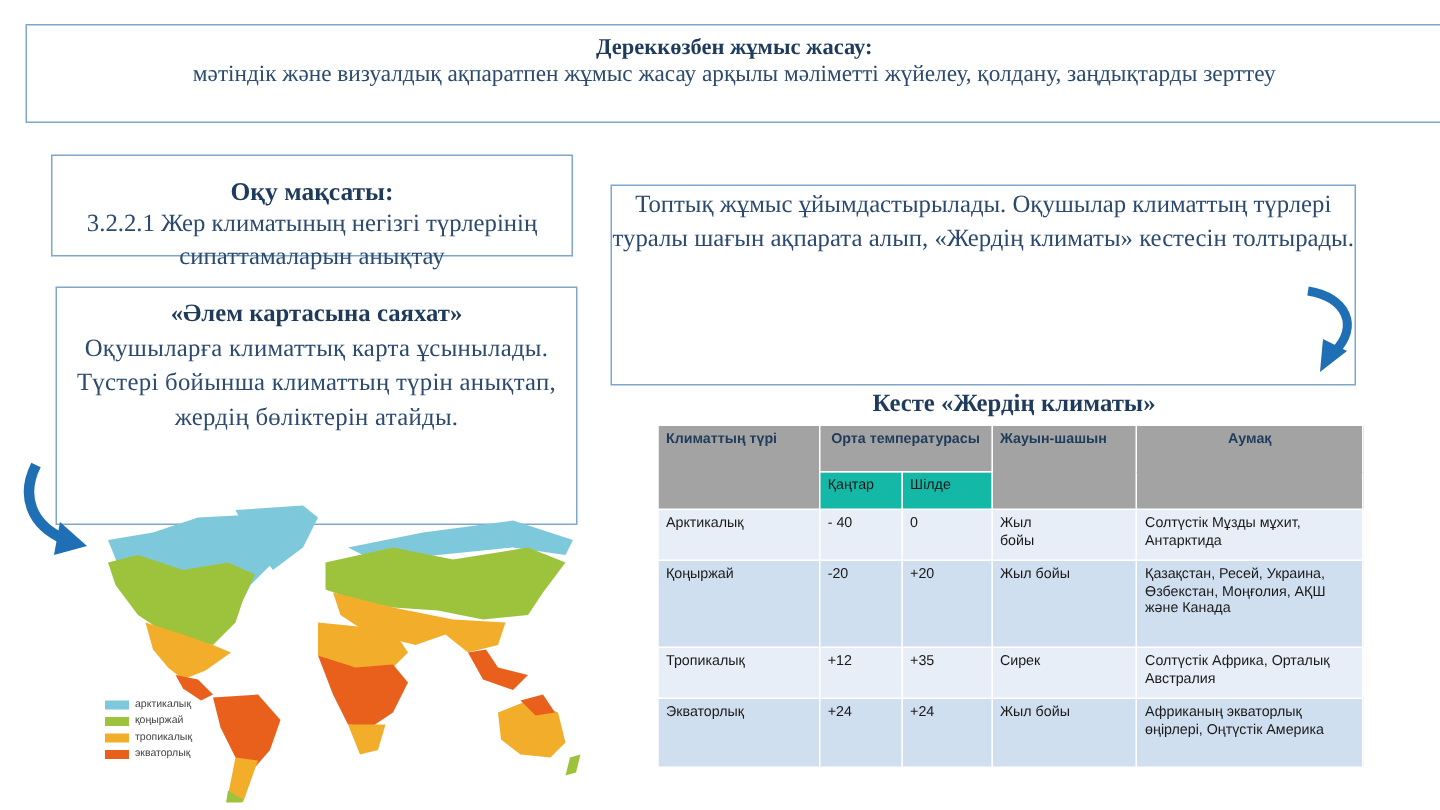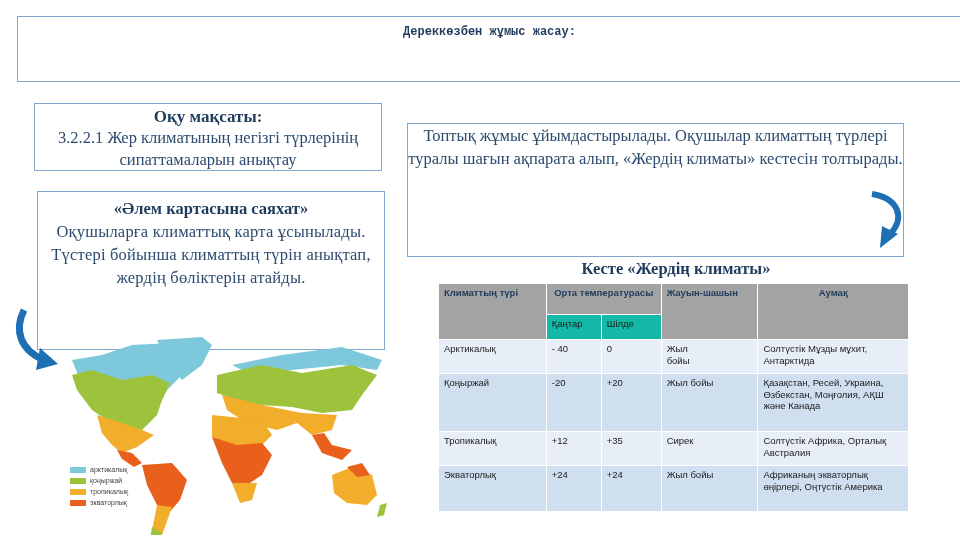--- a/index.html
+++ b/index.html
@@ -11,25 +11,25 @@
     border: 1px solid #7fa6cc;
     background: #ffffff;
     text-align: center;
     color: #2c4a6e;
   }
   .box .title { font-weight: bold; color: #1f3b5c; }
 
   #top-box { left: 16px; top: 16px; width: 946px; height: 66px; width: 946px; right: 26px; }
   #top-box { width: 945px; }
   #top-box { left: 17px; width: 945px; }
-  #top-box .title { font-size: 12px; line-height: 18px; margin-top: 6px; font-family: Liberation Mono, monospace; }
+  #top-box .title { font-size: 15px; line-height: 18px; margin-top: 6px; }
   #top-box .text { font-size: 15.5px; line-height: 18px; }
 
   #goal-box { left: 34px; top: 103px; width: 348px; height: 68px; }
-  #goal-box .title { font-size: 17px; line-height: 20px; margin-top: 3px; }
+  #goal-box .title { font-size: 17px; line-height: 20px; margin-top: 14px; }
   #goal-box .text { font-size: 16.5px; line-height: 22px; }
 
   #trip-box { left: 37px; top: 191px; width: 348px; height: 159px; }
   #trip-box .title { font-size: 16.5px; line-height: 22px; margin-top: 6px; }
   #trip-box .text { font-size: 16.5px; line-height: 23px; letter-spacing: 0.2px; }
 
   #sources-box { left: 407px; top: 123px; width: 497px; height: 134px; }
   #sources-box .title { font-size: 16.5px; line-height: 22px; margin-top: 14px; }
   #sources-box .text { font-size: 16.5px; line-height: 23px; }
 
@@ -59,20 +59,21 @@
   .legend-item { display: flex; align-items: center; height: 11px; }
   .legend-swatch { width: 16px; height: 6px; margin-right: 4px; }
 
   .arrow { position: absolute; }
 </style>
 </head>
 <body>
 
 <div id="top-box" class="box">
   <div class="title">Дереккөзбен жұмыс жасау:</div>
+  <div class="text">мәтіндік және визуалдық ақпаратпен жұмыс жасау арқылы мәліметті жүйелеу, қолдану, заңдықтарды зерттеу</div>
 </div>
 
 <div id="goal-box" class="box">
   <div class="title">Оқу мақсаты:</div>
   <div class="text">3.2.2.1 Жер климатының негізгі түрлерінің сипаттамаларын анықтау</div>
 </div>
 
 <div id="trip-box" class="box">
   <div class="title">«Әлем картасына саяхат»</div>
   <div class="text">Оқушыларға климаттық карта ұсынылады. Түстері бойынша климаттың түрін анықтап, жердің бөліктерін атайды.</div>

